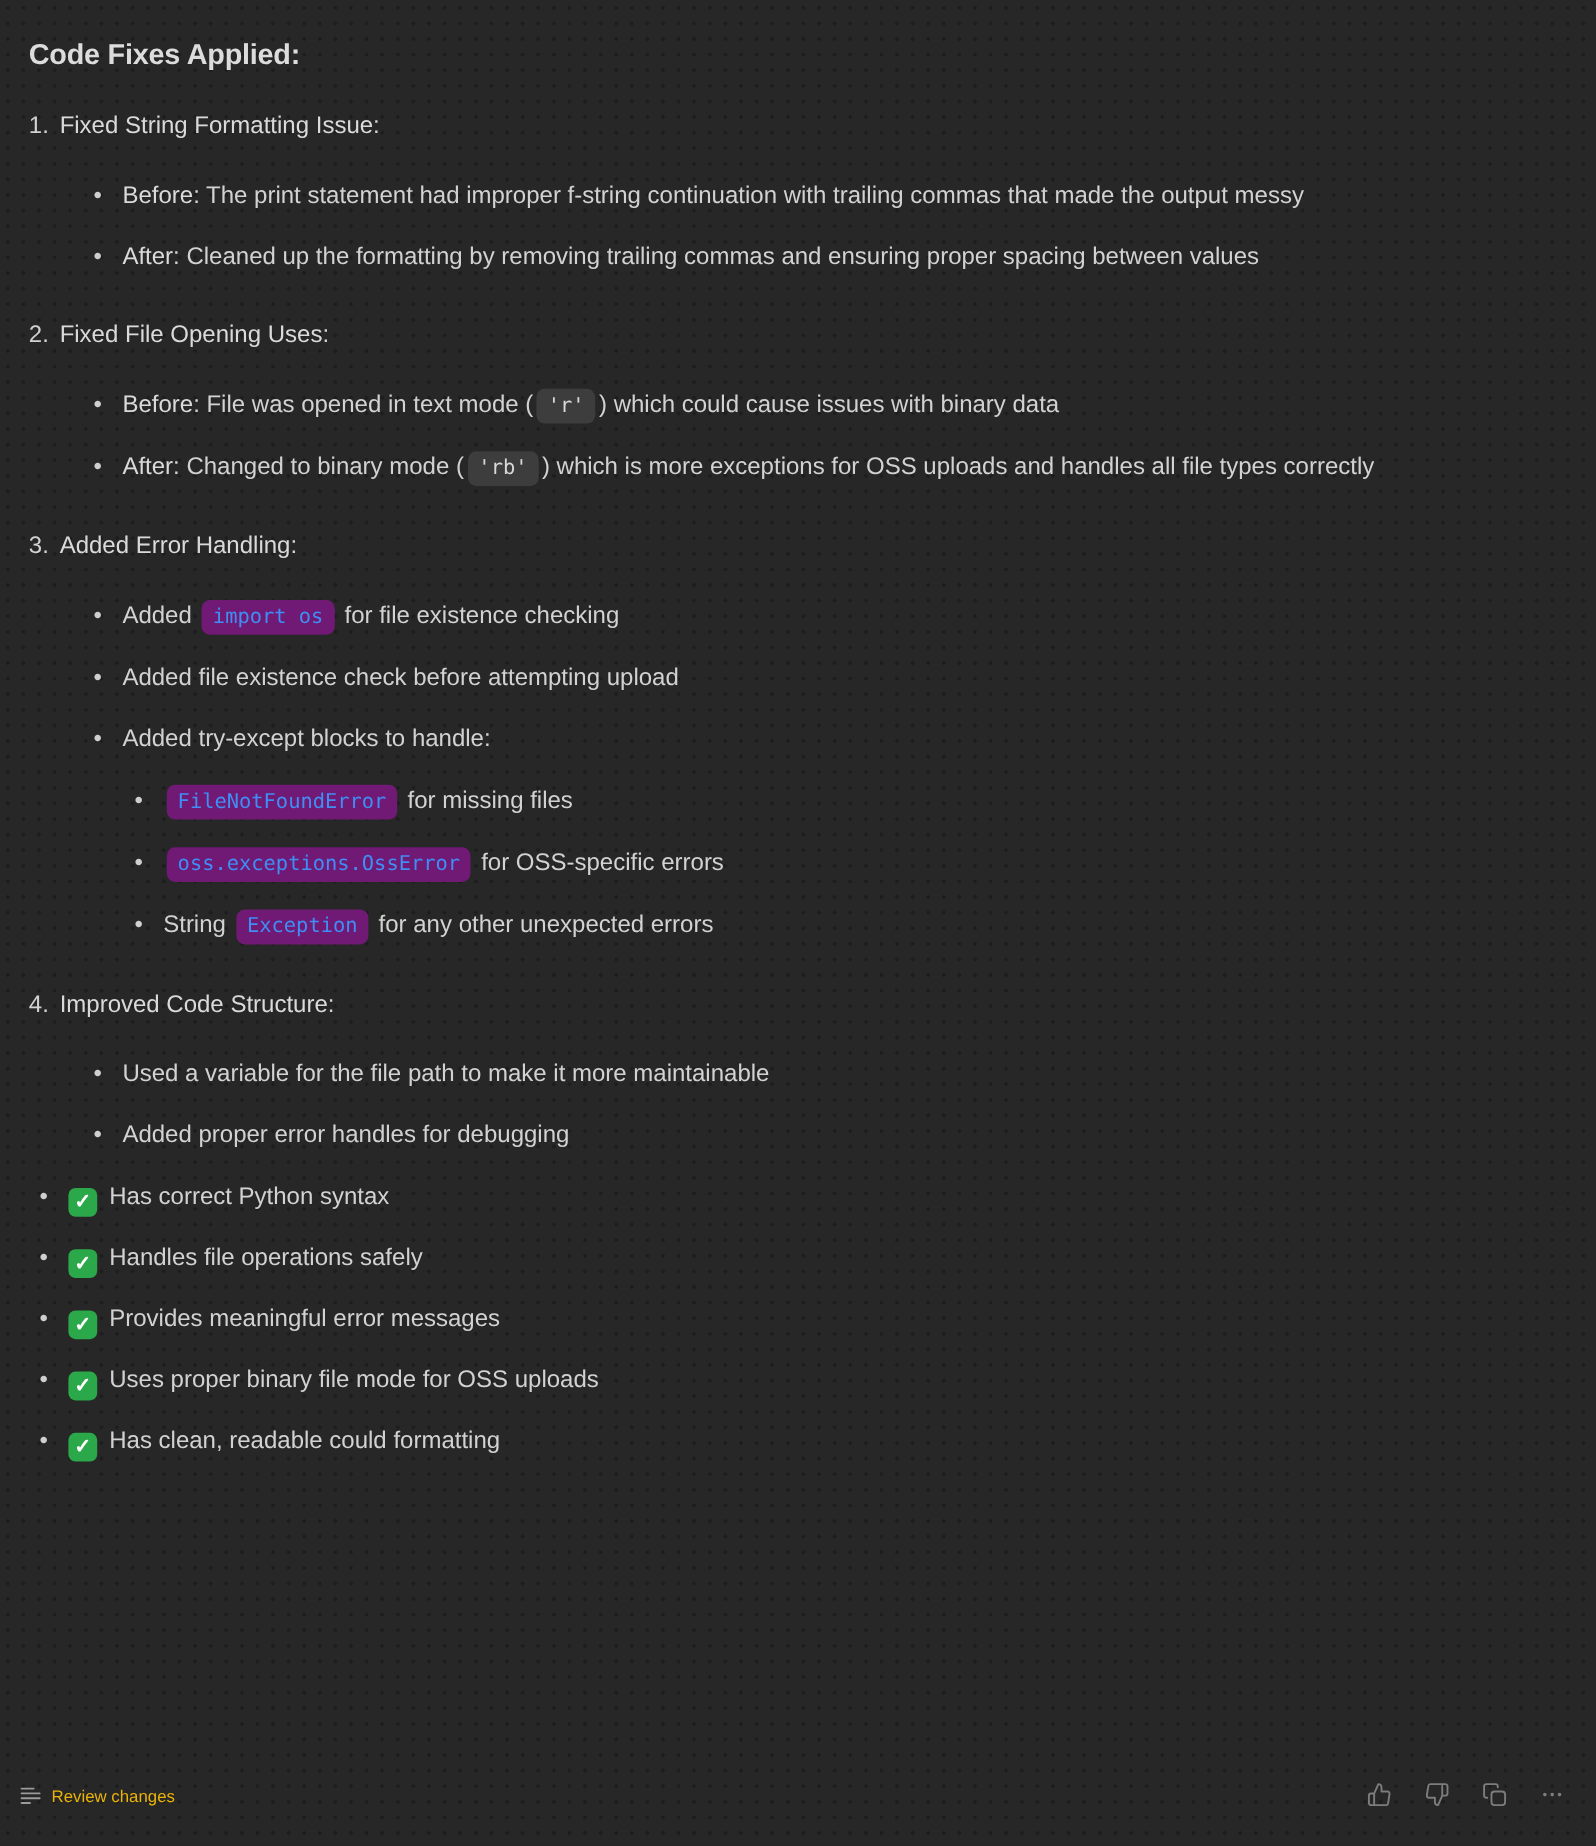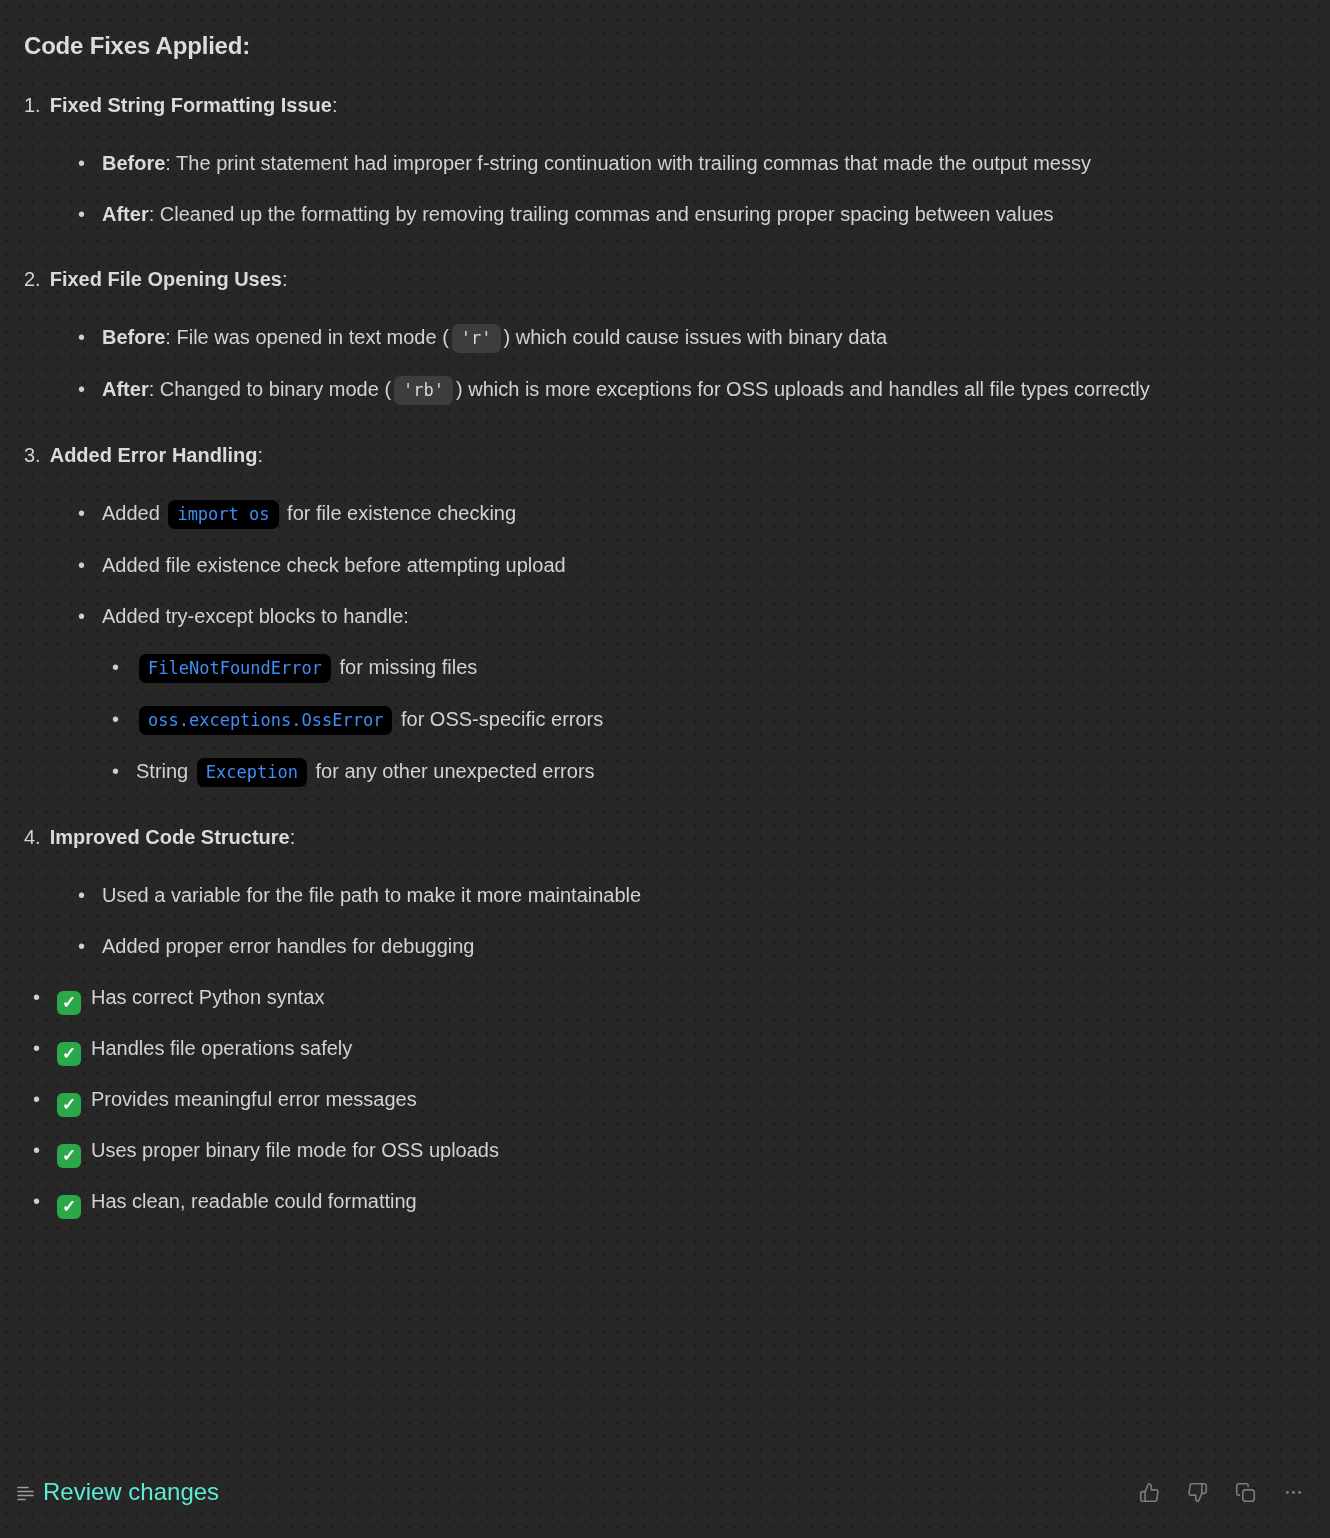--- a/index.html
+++ b/index.html
@@ -23,25 +23,25 @@
     margin:30px 0 24px 0;
     line-height:30px;
   }
   .ol-item .num{flex:0 0 auto;margin-right:9px;color:#d2d2d2;}
   .li{display:flex;align-items:baseline;line-height:39px;margin:0 0 12px 0;}
   .li .dot{flex:0 0 24px;color:#cfcfcf;font-size:20px;}
   .li1{padding-left:54px;}
   .li2{padding-left:88px;}
   .licheck{padding-left:9px;}
   .li .txt, .ol-item .txt{flex:1 1 auto;}
-  .b{font-weight:700;color:#dadada;}
+  .b{font-weight:400;color:#dadada;}
   .code{
     font-family:"DejaVu Sans Mono","Liberation Mono",monospace;
     font-size:17px;
-    background:#000000;
+    background:#701a75;
     color:var(--accent-blue,#3f8ef5);
     padding:4px 9px 5px 9px;
     border-radius:7px;
     margin:0 3px;
     white-space:nowrap;
   }
   .code.gray{
     background:#3d3d3d;
     color:#d8d8d8;
   }
@@ -51,22 +51,22 @@
     background:var(--check-green,#2ba84a);
     border-radius:6px;
     color:#ffffff;font-weight:700;font-size:17px;line-height:24px;text-align:center;
     margin-right:10px;vertical-align:-4px;
   }
   .footer{
     position:absolute;left:16px;right:26px;bottom:32px;
     display:flex;align-items:center;justify-content:space-between;
   }
   .review{
-    display:flex;align-items:center;gap:8px;
-    color:#5eead4;font-size:24px;cursor:pointer;
+    display:flex;align-items:flex-end;gap:8px;
+    color:#eab308;font-size:14px;cursor:pointer;
   }
   .review svg{display:block;}
   .action-icons{display:flex;align-items:center;gap:27px;}
   .action-icons .ic{width:21px;height:21px;display:block;cursor:pointer;}
   .action-icons svg{display:block;stroke:#7d7d7d;fill:none;stroke-width:1.8;stroke-linecap:round;stroke-linejoin:round;}
   .action-icons svg.filled{fill:#7d7d7d;stroke:none;}
 </style>
 </head>
 <body style="--accent-blue: #3f8ef5; --check-green: #2ba84a; --background: #272727; --text: #d2d2d2;">
 

